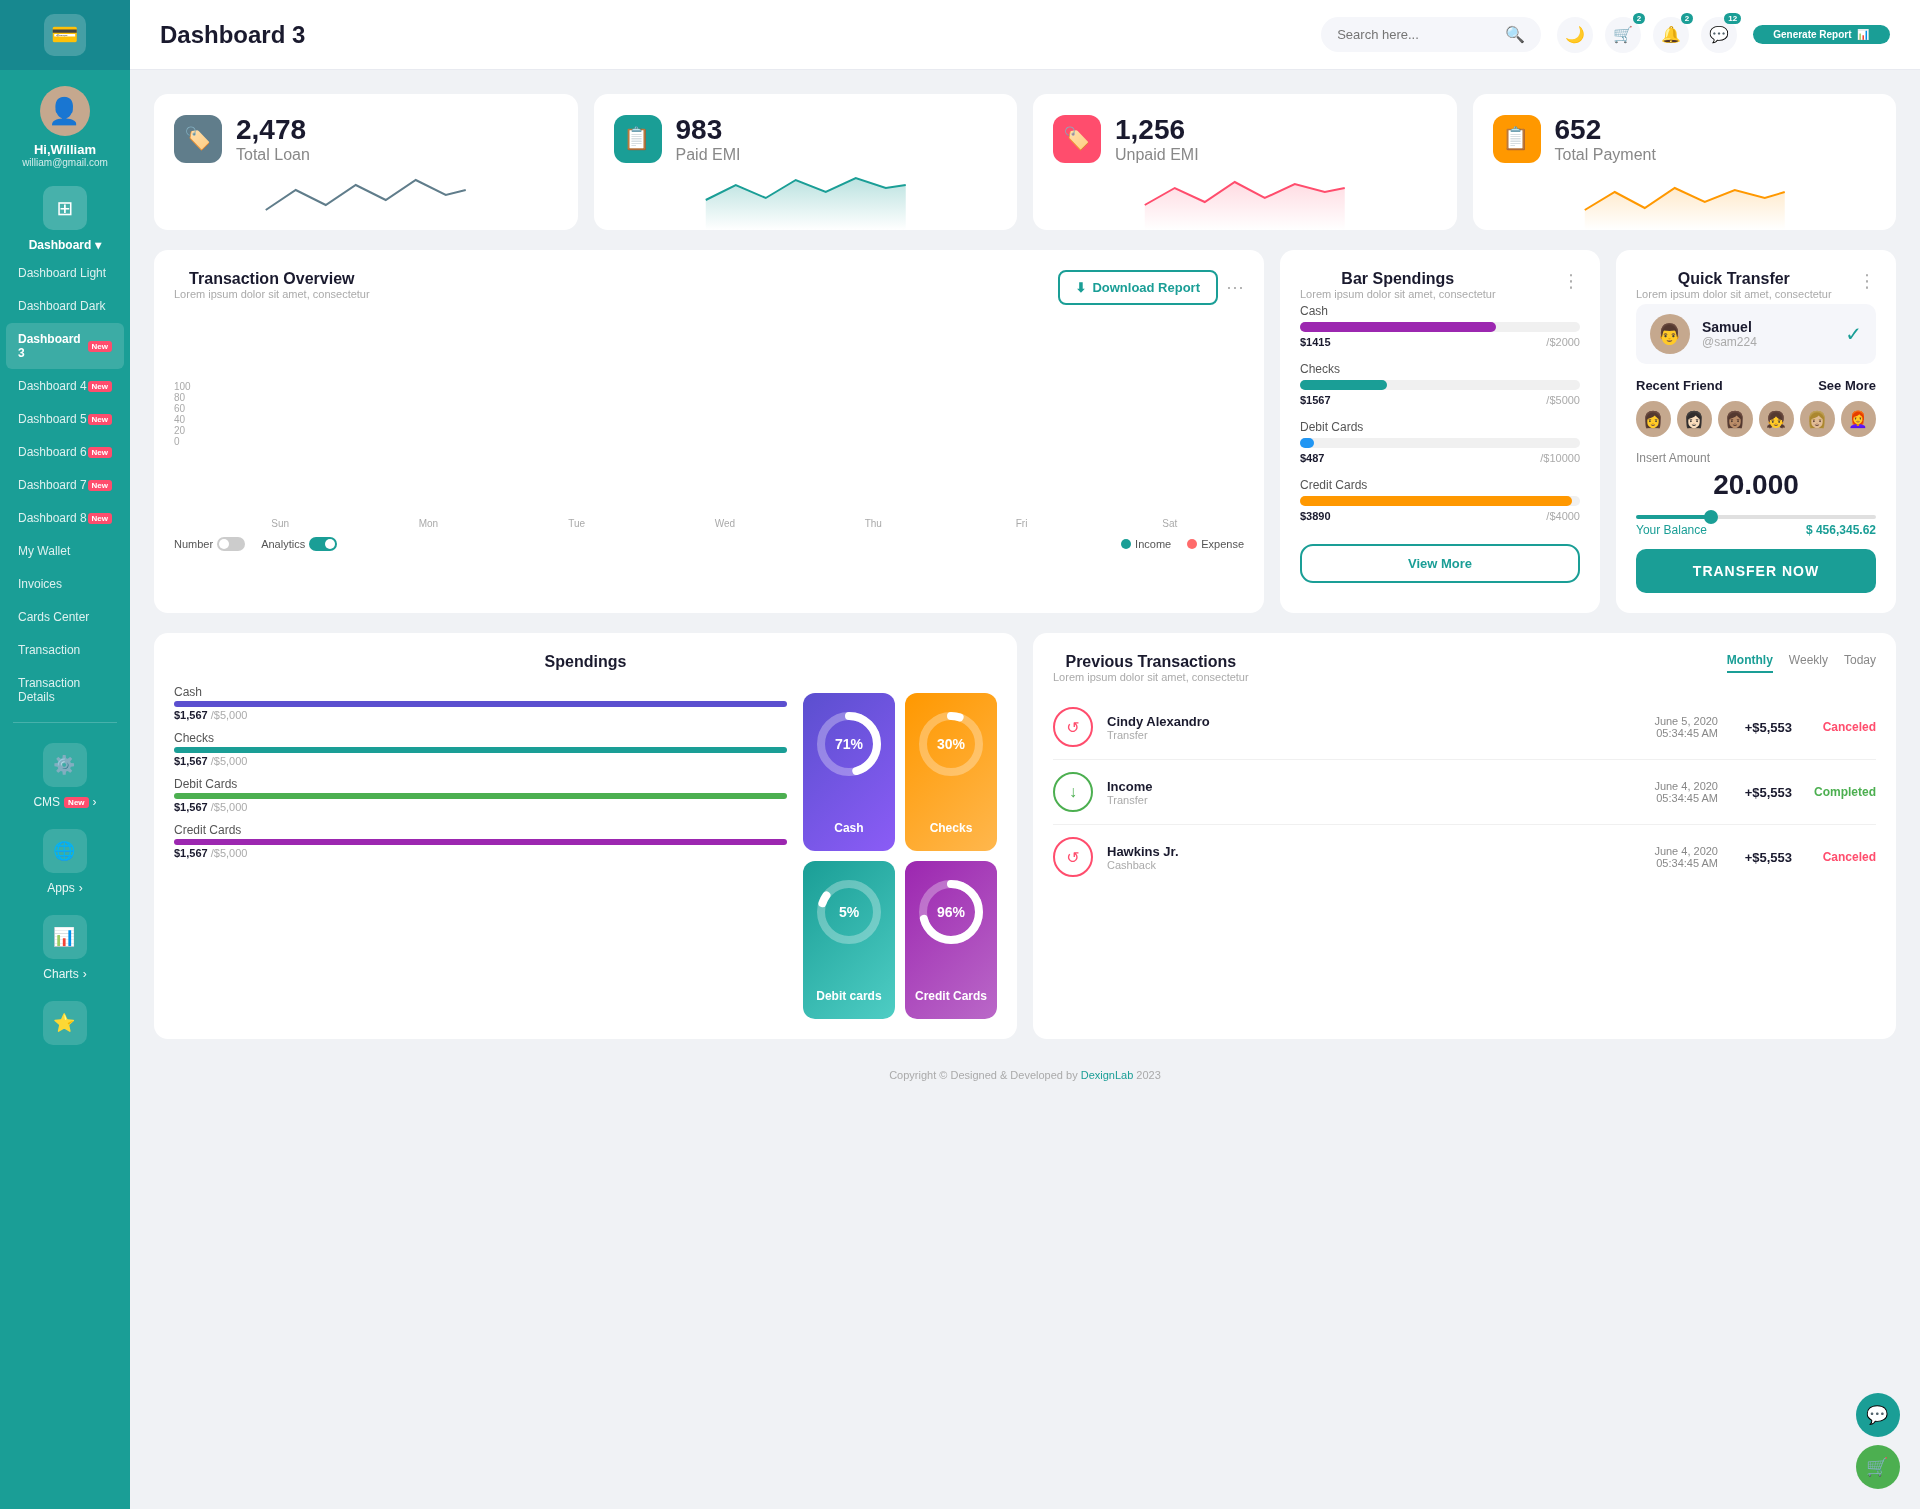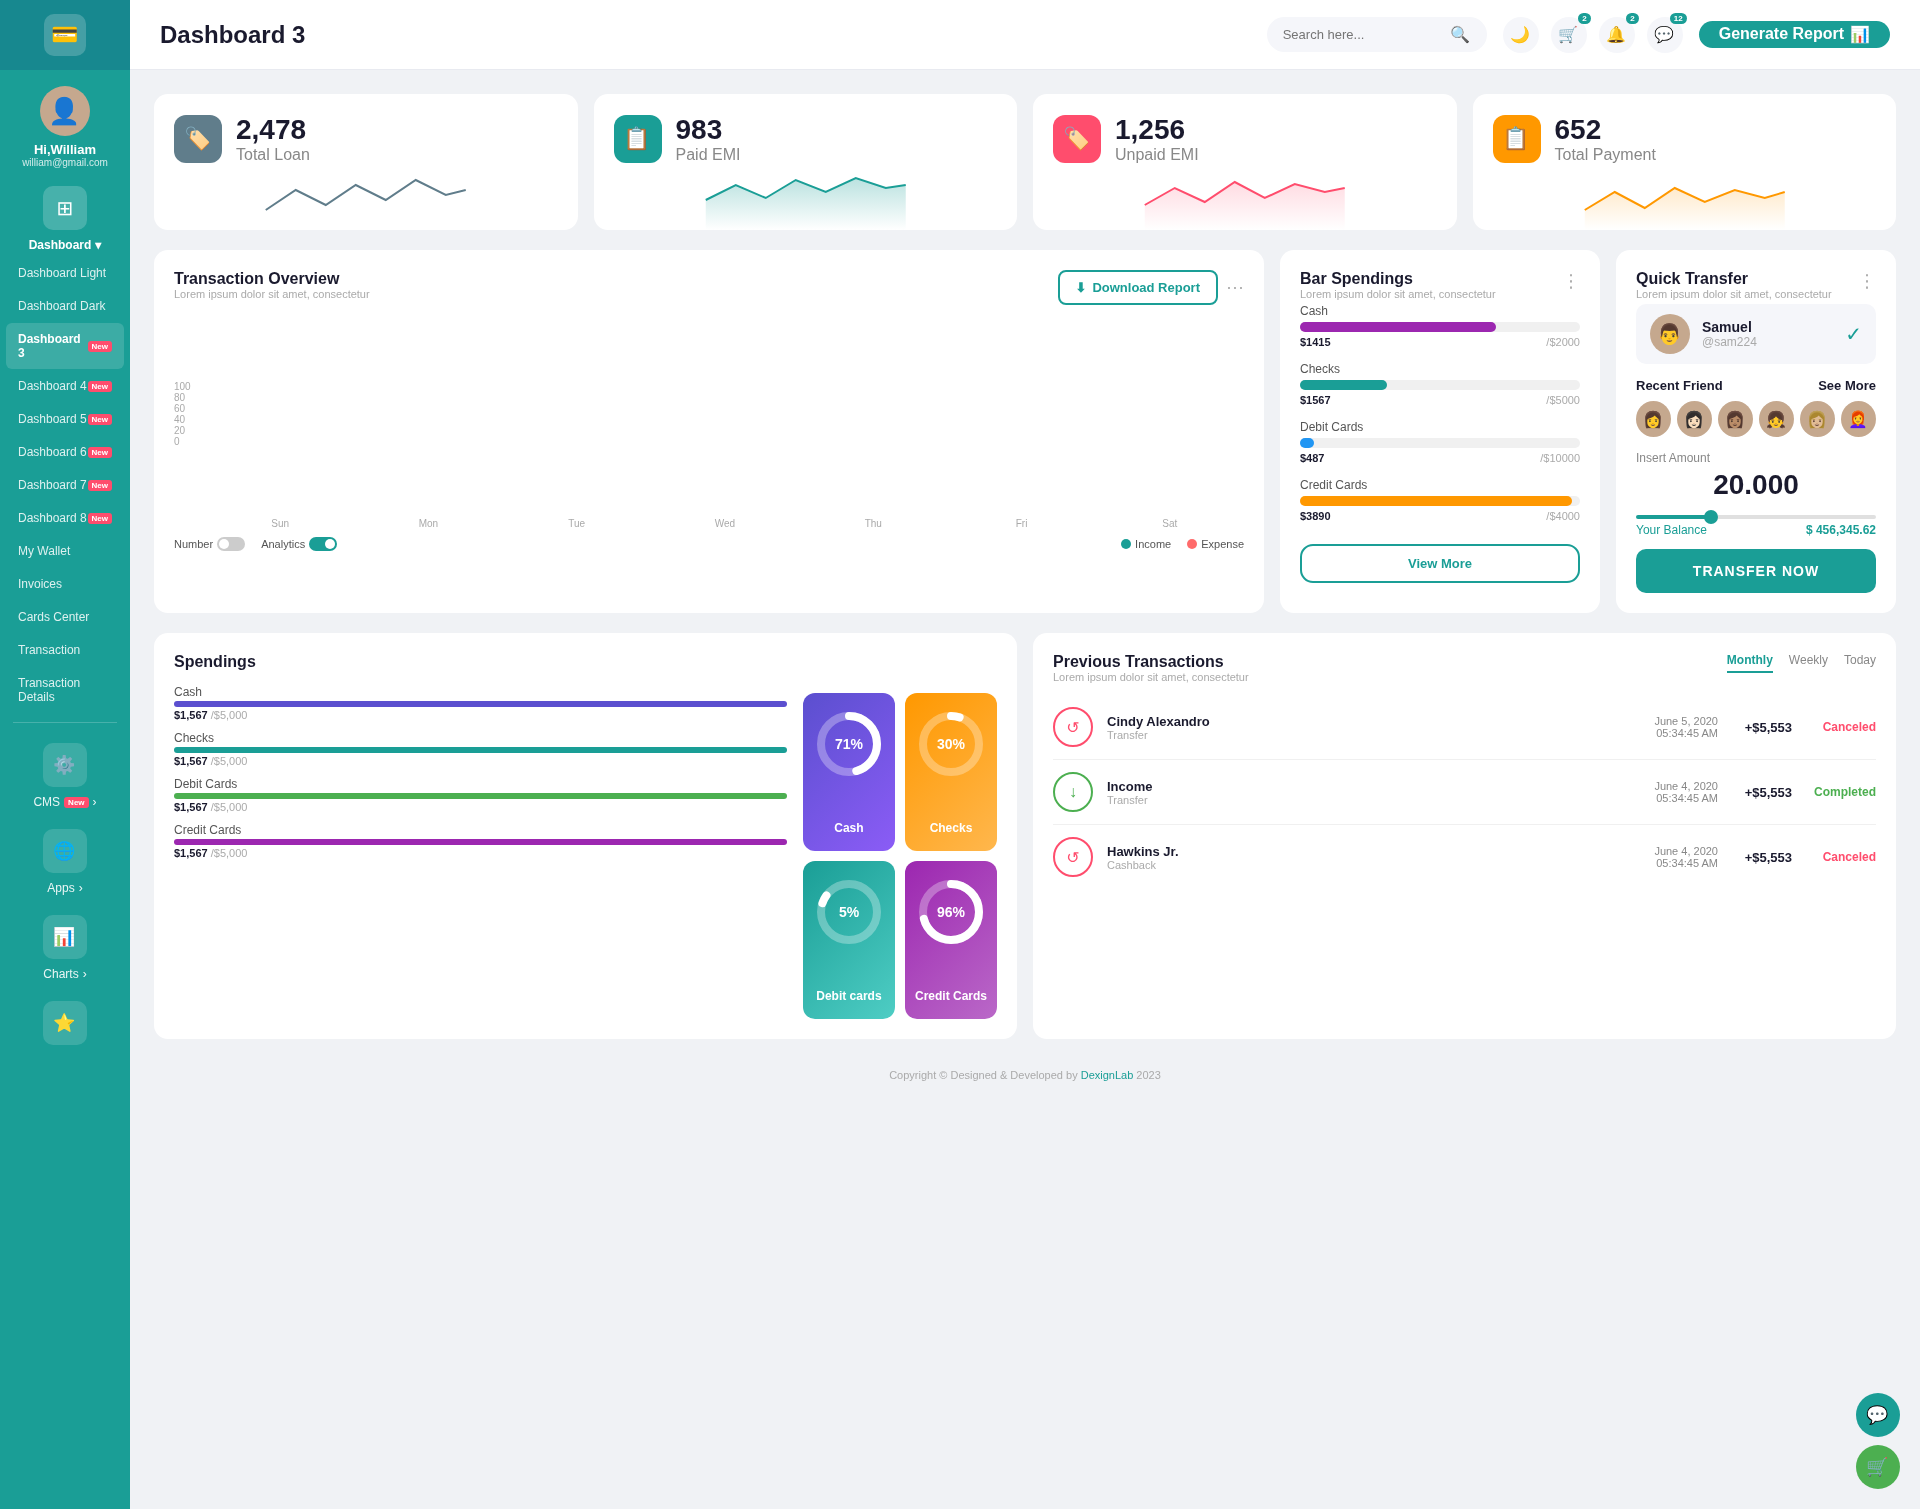--- a/index.html
+++ b/index.html
@@ -137,23 +137,23 @@
       position: absolute; top: -4px; right: -4px;
       background: #1a9e96; color: #fff;
       font-size: 8px; border-radius: 10px;
       padding: 1px 4px; font-weight: 700;
     }
     .generate-btn {
       background: #1a9e96;
       color: #fff; border: none;
       padding: 4px 20px;
       border-radius: 25px;
-      font-size: 16px; font-weight: 600;
+      font-size: 10px; font-weight: 600;
       cursor: pointer;
-      display: flex; align-items: flex-start; gap: 6px;
+      display: flex; align-items: flex-end; gap: 6px;
       white-space: nowrap;
     }
 
     
     .content { flex: 1; padding: 24px; display: flex; flex-direction: column; gap: 20px; }
 
     
     .stat-cards { display: grid; grid-template-columns: repeat(4, 1fr); gap: 16px; }
     .stat-card {
       background: #fff;
@@ -176,21 +176,21 @@
     .mini-chart { height: 60px; margin-top: 6px; }
 
     
     .charts-row { display: grid; grid-template-columns: 1fr 320px 280px; gap: 16px; }
     .card {
       background: #fff;
       border-radius: 14px;
       padding: 20px;
     }
     .card-header { display: flex; align-items: flex-start; justify-content: space-between; margin-bottom: 4px; }
-    .card-title { font-size: 16px; font-weight: 700; color: #1a1a2e; }
+    .card-title { font-size: 16px; font-weight: 700; color: #1a1a2e; text-align: center; }
     .card-sub { font-size: 11px; color: #aaa; }
     .card-actions { display: flex; align-items: center; gap: 8px; }
 
     
     .bar-chart { height: 220px; display: flex; flex-direction: column; }
     .bar-chart-grid { display: flex; flex: 1; gap: 0; align-items: center; }
     .bar-chart-y { display: flex; flex-direction: column; justify-content: space-between; padding-right: 8px; }
     .bar-chart-y span { font-size: 10px; color: #aaa; }
     .bar-chart-bars { flex: 1; display: flex; align-items: flex-end; gap: 4px; }
     .bar-group { flex: 1; display: flex; align-items: flex-end; gap: 2px; }

